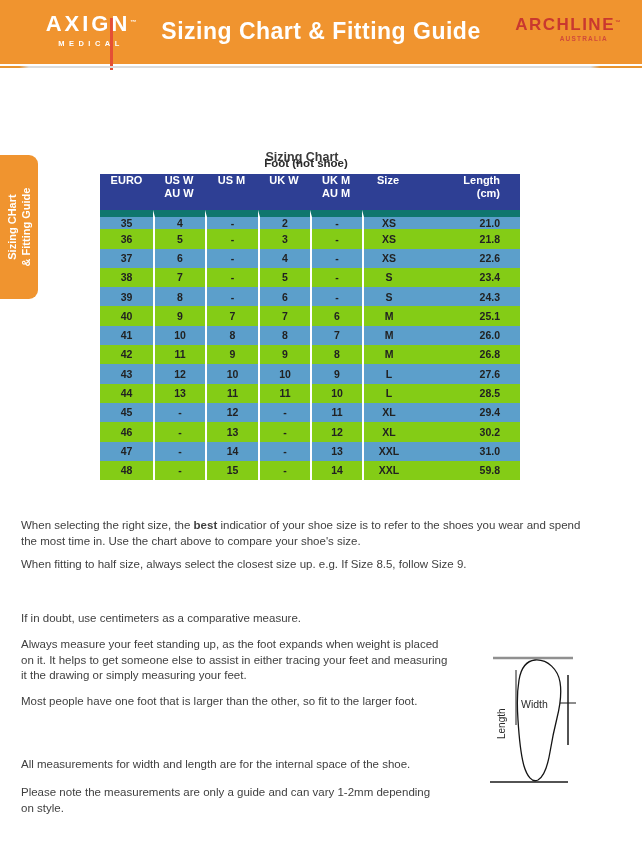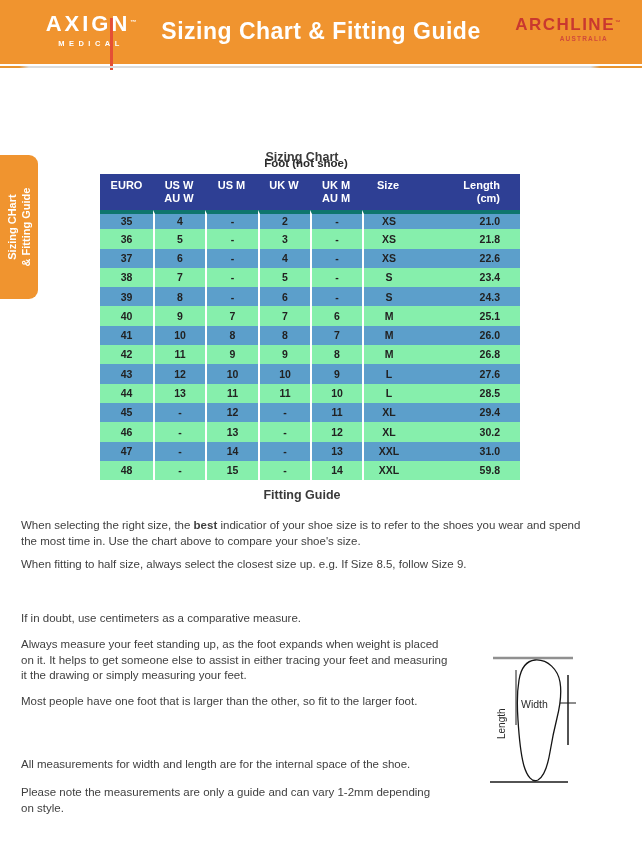--- a/index.html
+++ b/index.html
@@ -24,32 +24,32 @@
 
   
   .side-tab { position:absolute; left:0; top:155px; width:38px; height:144px; background:#F0942F; border-radius:0 9px 9px 0; }
   .side-tab-inner { position:absolute; left:0; top:0; width:144px; height:38px; transform:rotate(-90deg) translateX(-144px); transform-origin:0 0; display:flex; align-items:center; justify-content:center; }
   .side-tab-text { color:#ffffff; font-size:11px; font-weight:700; line-height:14px; text-align:center; white-space:pre-line; }
 
   
   .chart-title { position:absolute; left:0; top:150px; width:604px; text-align:center; font-size:12.5px; font-weight:700; color:#3A3A3A; }
   .foot-note { position:absolute; left:100px; top:157px; width:412px; text-align:center; font-size:11.5px; font-weight:700; color:#2B2B2B; }
   table.sizing { position:absolute; left:100px; top:174px; width:420px; border-collapse:separate; border-spacing:0; table-layout:fixed; }
-  table.sizing thead th { background:#2E3F94; color:#ffffff; font-size:11px; font-weight:700; line-height:13px; height:36px; vertical-align:top; padding-top:5px; text-align:center; white-space:pre-line; }
+  table.sizing thead th { background:#2E3F94; color:#ffffff; font-size:11px; font-weight:700; line-height:13px; height:36px; vertical-align:top; text-align:center; white-space:pre-line; }
   table.sizing thead th:last-child { text-align:right; padding-right:20px; }
   table.sizing tbody td { height:19.3px; font-size:10.5px; font-weight:700; color:#222222; text-align:center; vertical-align:middle; line-height:1; }
   table.sizing tbody td:last-child { text-align:right; padding-right:20px; }
   table.sizing tbody tr.row-blue td { background:#5C9FCB; }
-  table.sizing tbody tr.row-peri td { background:#86efac; }
+  table.sizing tbody tr.row-peri td { background:#84cc16; }
   table.sizing tbody td:nth-child(2),
   table.sizing tbody td:nth-child(3),
   table.sizing tbody td:nth-child(4),
   table.sizing tbody td:nth-child(5),
   table.sizing tbody td:nth-child(6) { border-left:2px solid #ffffff; }
-  table.sizing tbody tr:first-child td { border-top:4px solid #0f766e; }
+  table.sizing tbody tr:first-child td { border-top:7px solid #0f766e; }
 
   
   .section-heading { position:absolute; text-align:center; font-size:12.5px; font-weight:700; color:#3A3A3A; }
   .heading-fitting { left:0; top:488px; width:604px; }
   .heading-measure { left:0; top:584px; width:596px; }
   .body-par { position:absolute; left:21px; font-size:11.5px; line-height:15.5px; color:#3F3F3F; white-space:pre-line; }
   .par-1 { top:518px; width:590px; }
   .par-2 { top:557px; width:590px; }
   .par-3 { top:611px; width:560px; }
   .par-4 { top:637px; width:560px; }
@@ -237,21 +237,20 @@
           <td>-</td>
           <td>15</td>
           <td>-</td>
           <td>14</td>
           <td>XXL</td>
           <td>59.8</td>
         </tr>
       </tbody>
   </table>
 
-  <div class="section-heading heading-fitting">Fitting Guide</div>
   <div class="body-par par-1"><span>When selecting the right size, the </span><span class="bold-inline">best</span><span> indicatior of your shoe size is to refer to the shoes you wear and spend
 the most time in. Use the chart above to compare your shoe's size.</span></div>
   <div class="body-par par-2">When fitting to half size, always select the closest size up. e.g. If Size 8.5, follow Size 9.</div>
 
   <div class="body-par par-3">If in doubt, use centimeters as a comparative measure.</div>
   <div class="body-par par-4">Always measure your feet standing up, as the foot expands when weight is placed
 on it. It helps to get someone else to assist in either tracing your feet and measuring
 it the drawing or simply measuring your feet.</div>
   <div class="body-par par-5">Most people have one foot that is larger than the other, so fit to the larger foot.</div>
   <div class="body-par par-6">All measurements for width and length are for the internal space of the shoe.</div>

